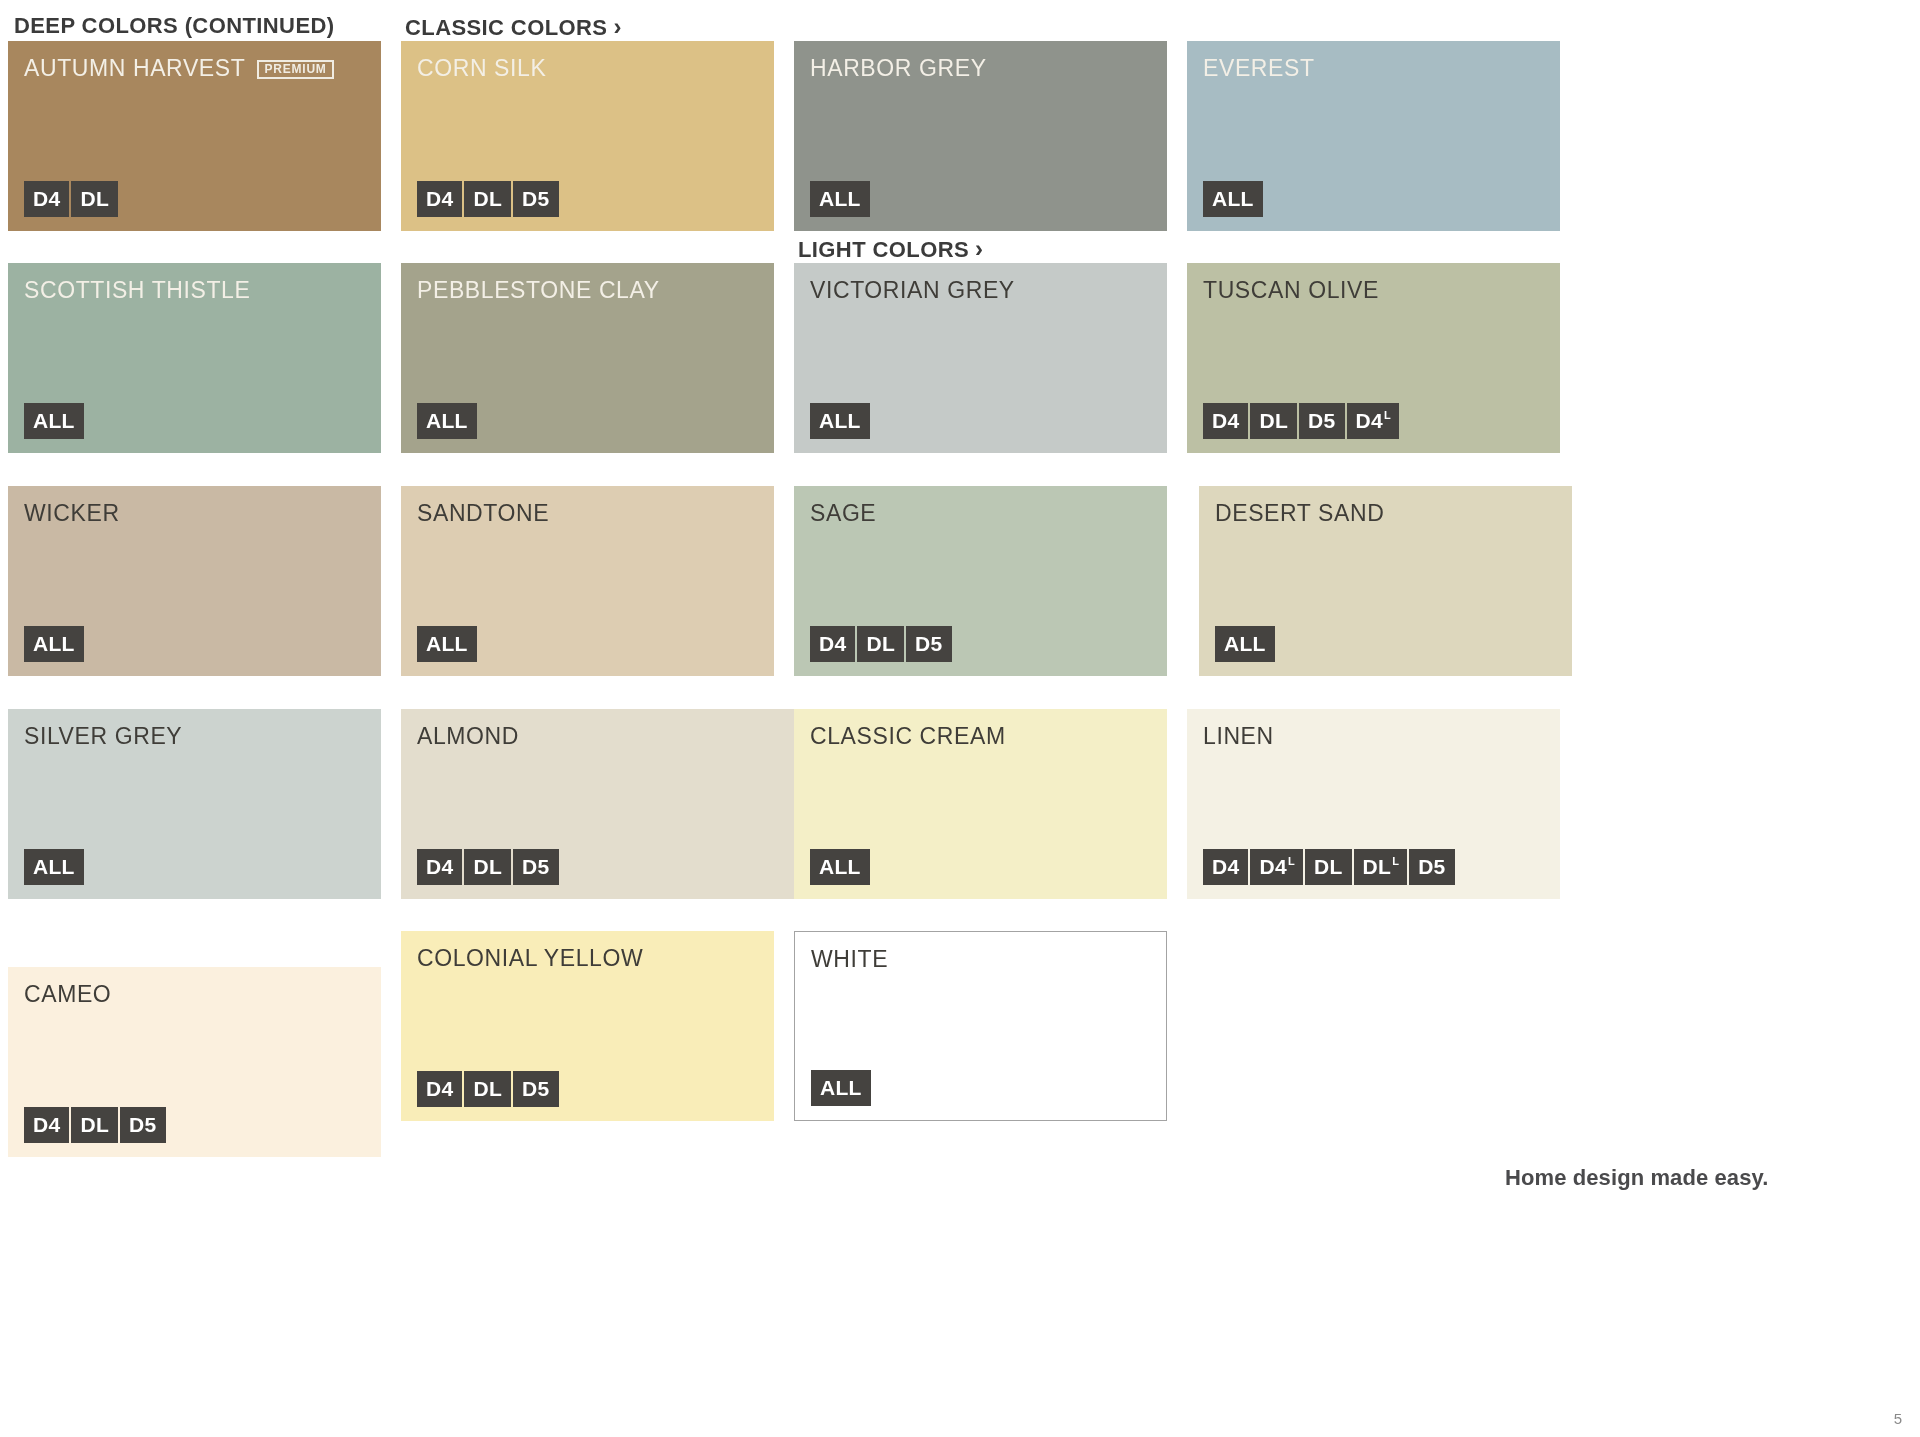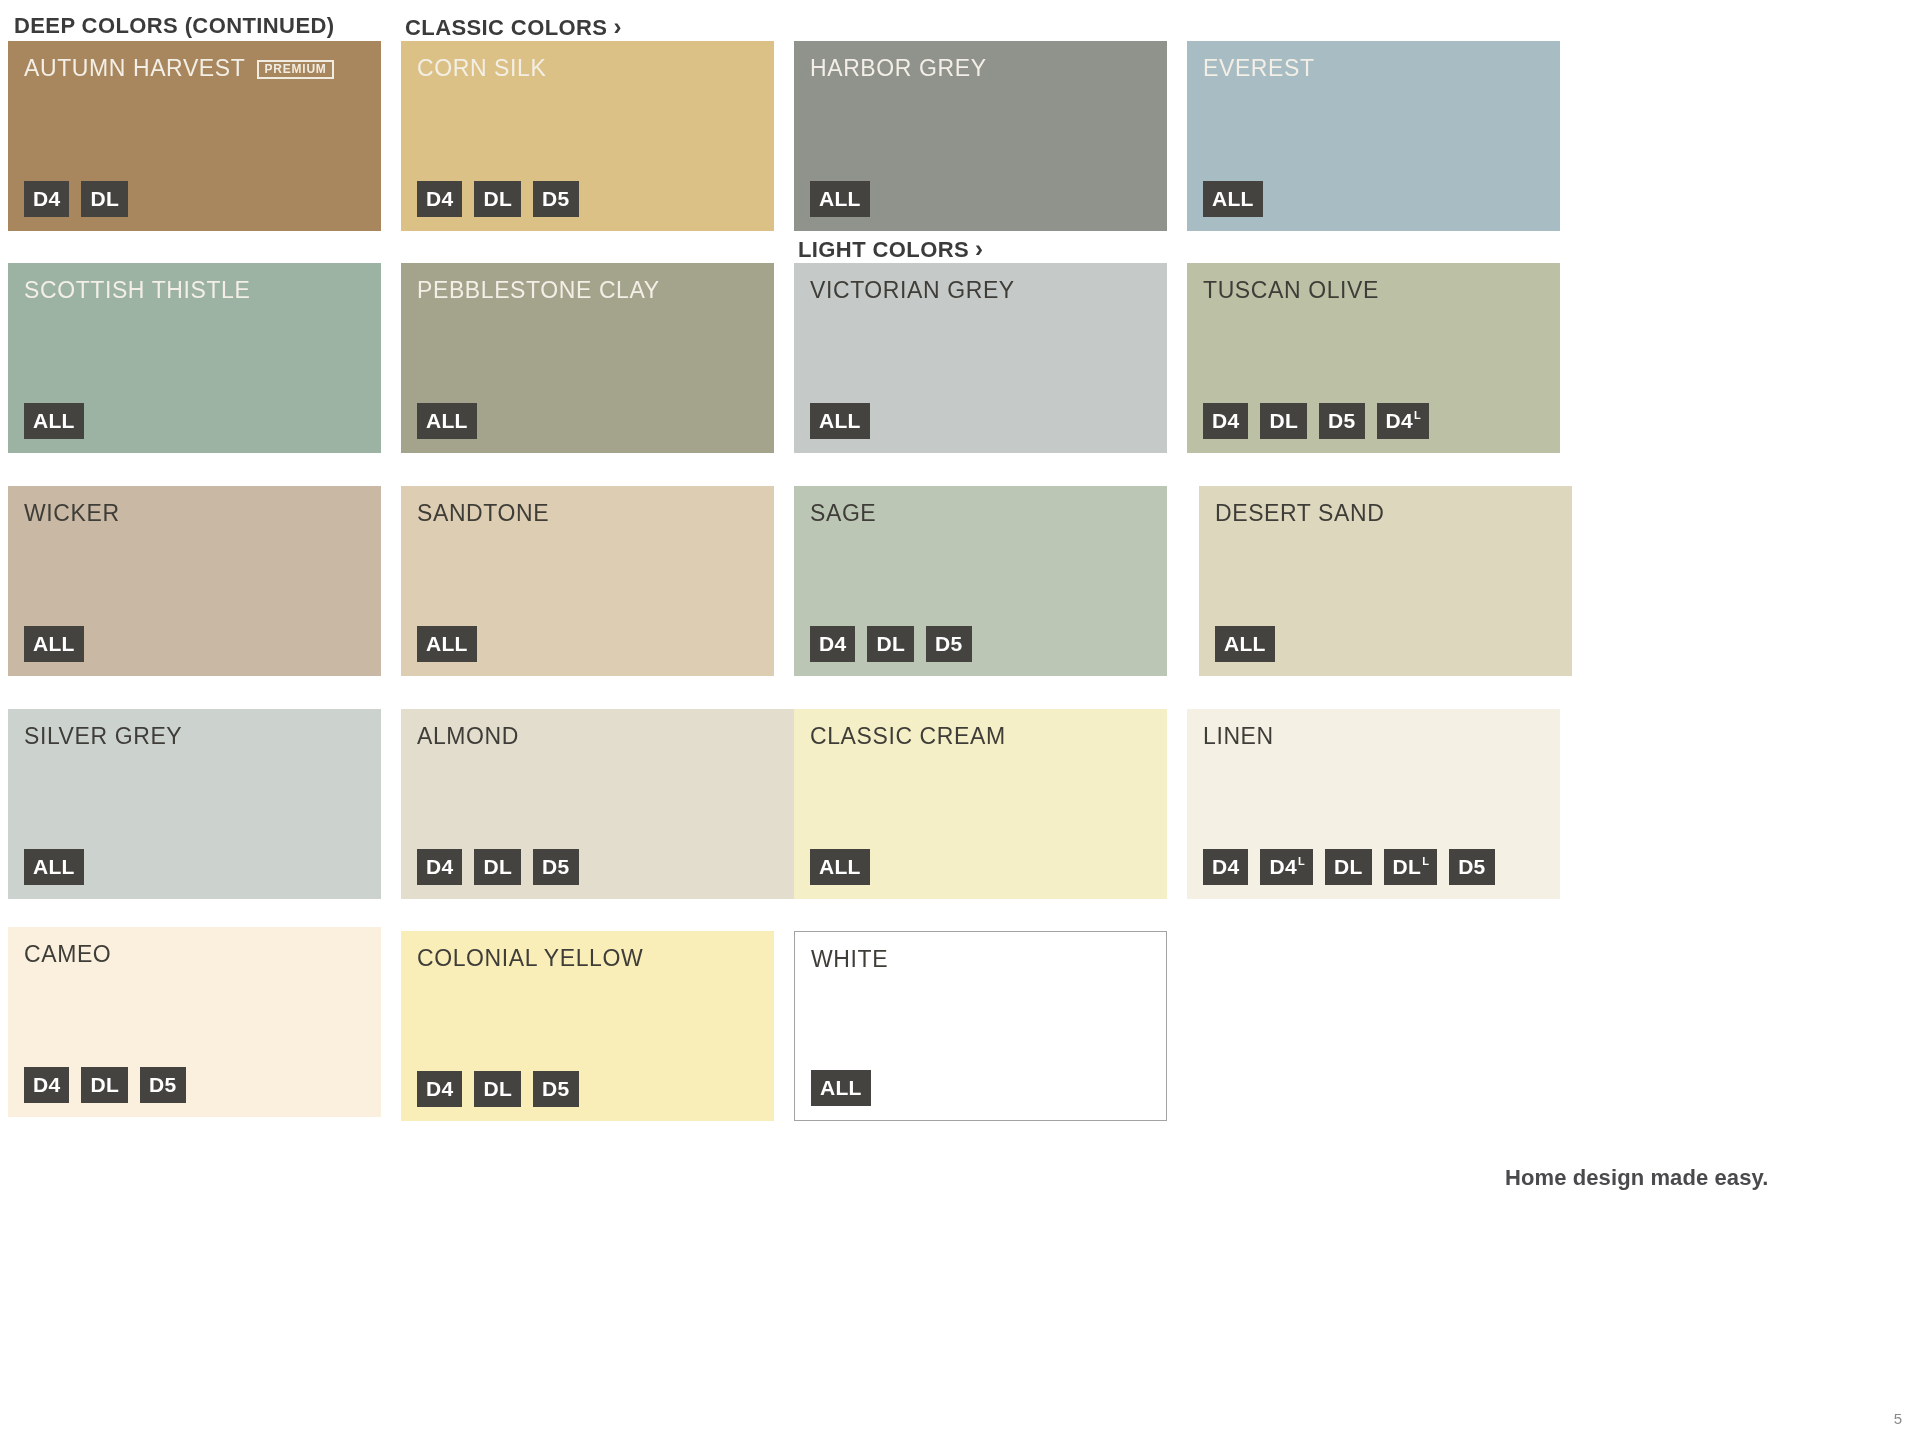--- a/index.html
+++ b/index.html
@@ -61,21 +61,21 @@
     line-height: 1;
     position: relative;
     top: 1px;
   }
   
   .badges {
     position: absolute;
     left: 16px;
     bottom: 14px;
     display: flex;
-    gap: 12px;
+    gap: 2px;
     align-items: flex-end;
   }
   .badge {
     background: #454340;
     color: #ffffff;
     font-size: 21px;
     font-weight: bold;
     line-height: 1;
     padding: 7px 9px 8px 9px;
     letter-spacing: 0.3px;
@@ -258,21 +258,21 @@
           <span>LINEN</span>
         </div>
         <div class="badges">
           <span class="badge">D4</span>
           <span class="badge">D4<sup>L</sup></span>
           <span class="badge">DL</span>
           <span class="badge">DL<sup>L</sup></span>
           <span class="badge">D5</span>
         </div>
       </div>
-      <div class="swatch" style="left: 8px; top: 927px; width: 373px; height: 190px; background: rgb(251, 240, 222);">
+      <div class="swatch" style="left: 8px; top: 967px; width: 373px; height: 190px; background: rgb(251, 240, 222);">
         <div class="swatch-name name-dark">
           <span>CAMEO</span>
         </div>
         <div class="badges">
           <span class="badge">D4</span>
           <span class="badge">DL</span>
           <span class="badge">D5</span>
         </div>
       </div>
       <div class="swatch" style="left: 401px; top: 931px; width: 373px; height: 190px; background: rgb(249, 237, 184);">

